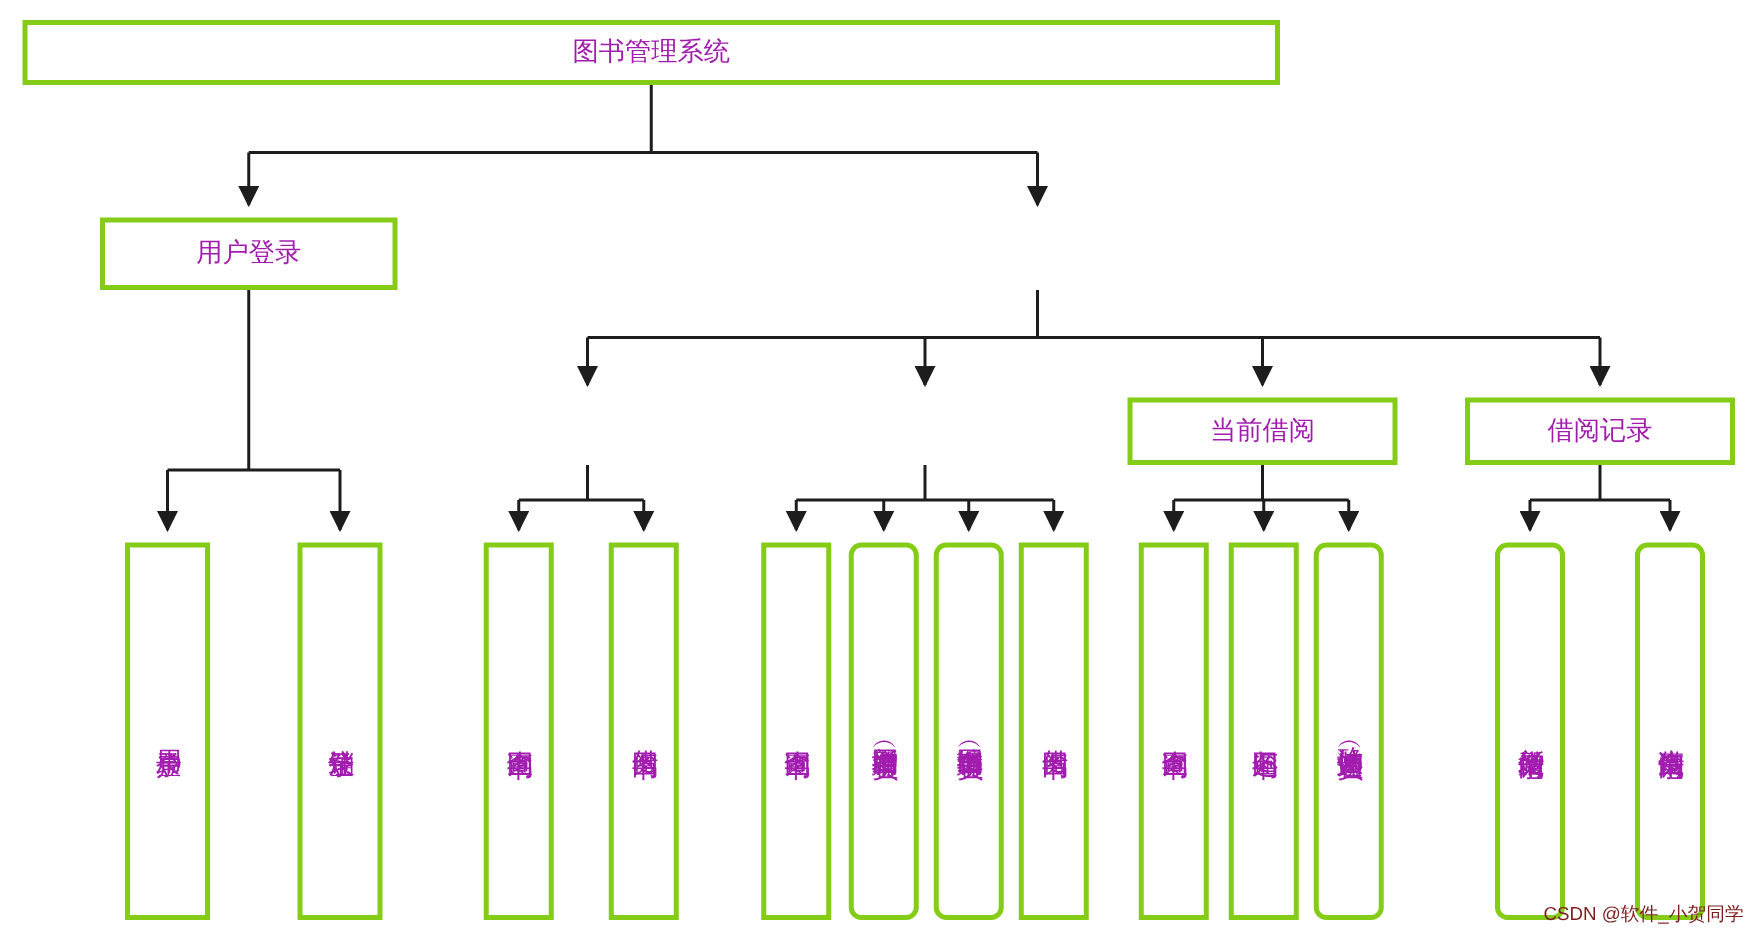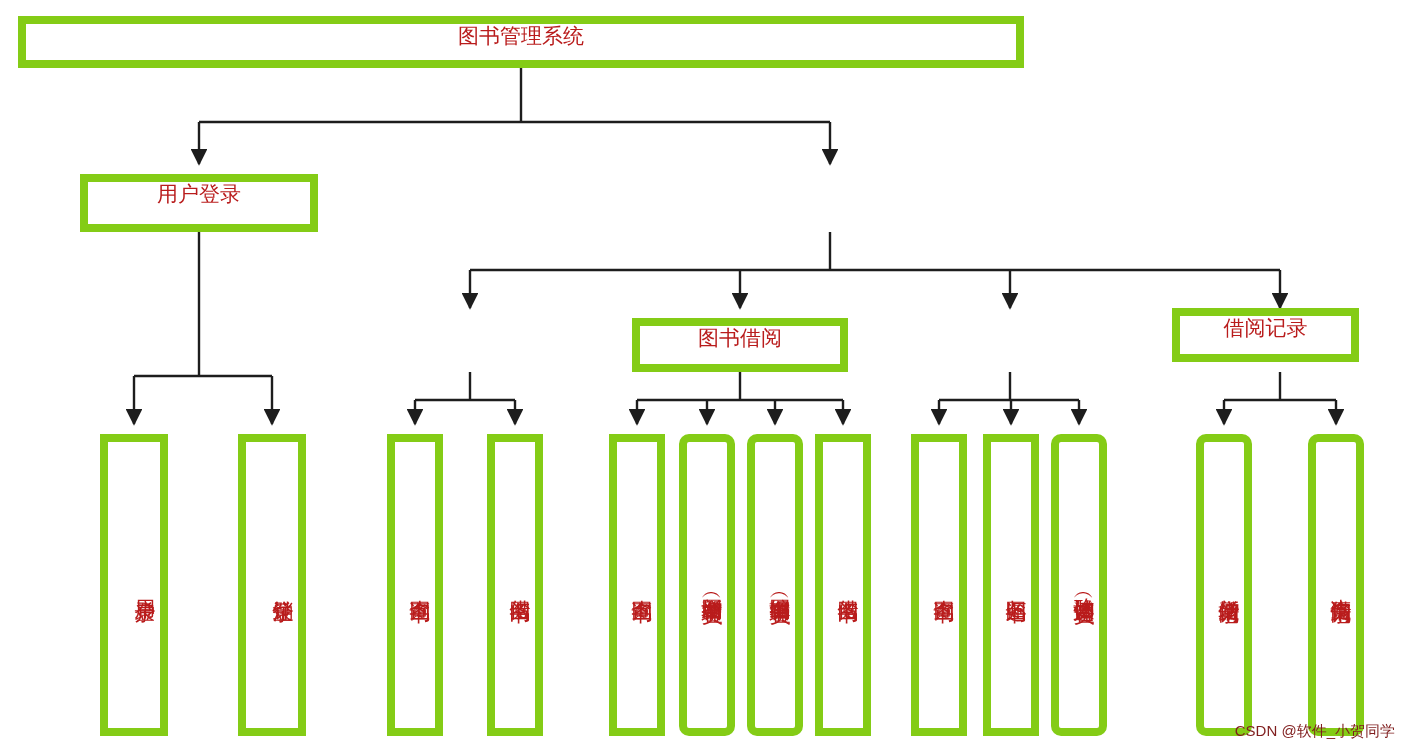--- a/index.html
+++ b/index.html
@@ -21,28 +21,29 @@
   #edges {
     position: absolute;
     left: 0;
     top: 0;
     width: 1405px;
     height: 747px;
   }
   .node {
     position: absolute;
     box-sizing: border-box;
-    border: 8px solid #84cc16;
+    border: 4px solid #84cc16;
     background: #ffffff;
     display: flex;
+    align-items: center;
     justify-content: center;
     text-align: center;
     font-size: 21px;
     line-height: 1.15;
-    color: #b91c1c;
+    color: #a21caf;
     z-index: 2;
   }
   .node.vertical {
     writing-mode: vertical-rl;
     text-orientation: upright;
     font-size: 21px;
     line-height: 1.25;
     letter-spacing: 1px;
     padding: 8px 2px;
   }
@@ -115,24 +116,24 @@
   </svg>
 
   <div class="node" style="left:18px;top:16px;width:1006px;height:52px;">
     <span>图书管理系统</span>
   </div>
 
   <div class="node" style="left:80px;top:174px;width:238px;height:58px;">
     <span>用户登录</span>
   </div>
 
-  <div class="node" style="left:632px;top:318px;width:216px;height:54px;">
-    <span>图书借阅</span>
+  <div class="node" style="left:902px;top:318px;width:216px;height:54px;">
+    <span>当前借阅</span>
   </div>
-  <div class="node" style="left:1172px;top:308px;width:187px;height:54px;">
+  <div class="node" style="left:1172px;top:318px;width:216px;height:54px;">
     <span>借阅记录</span>
   </div>
 
   <div class="node vertical" style="left:100px;top:434px;width:68px;height:302px;">
     <span>用户登录</span>
   </div>
   <div class="node vertical" style="left:238px;top:434px;width:68px;height:302px;">
     <span>注销登录</span>
   </div>
 

